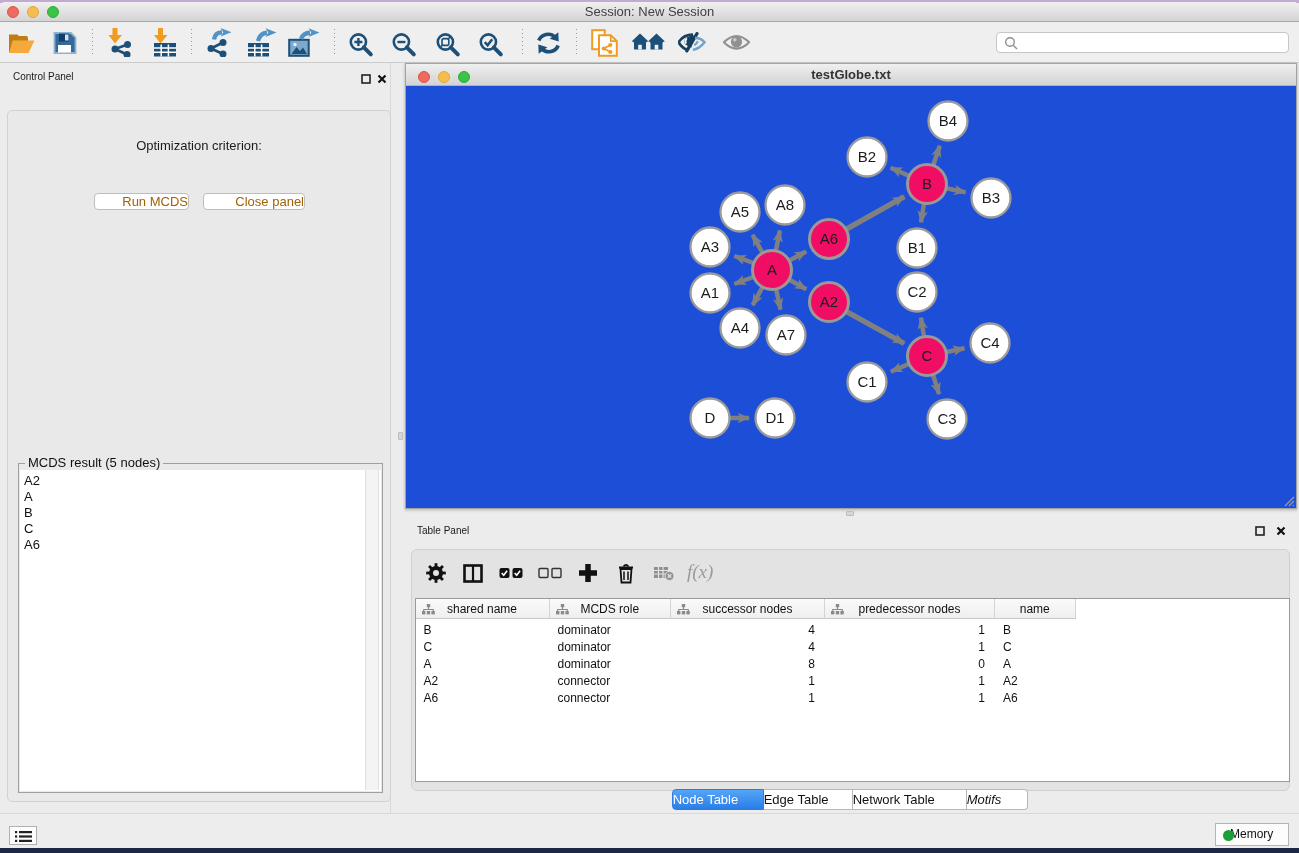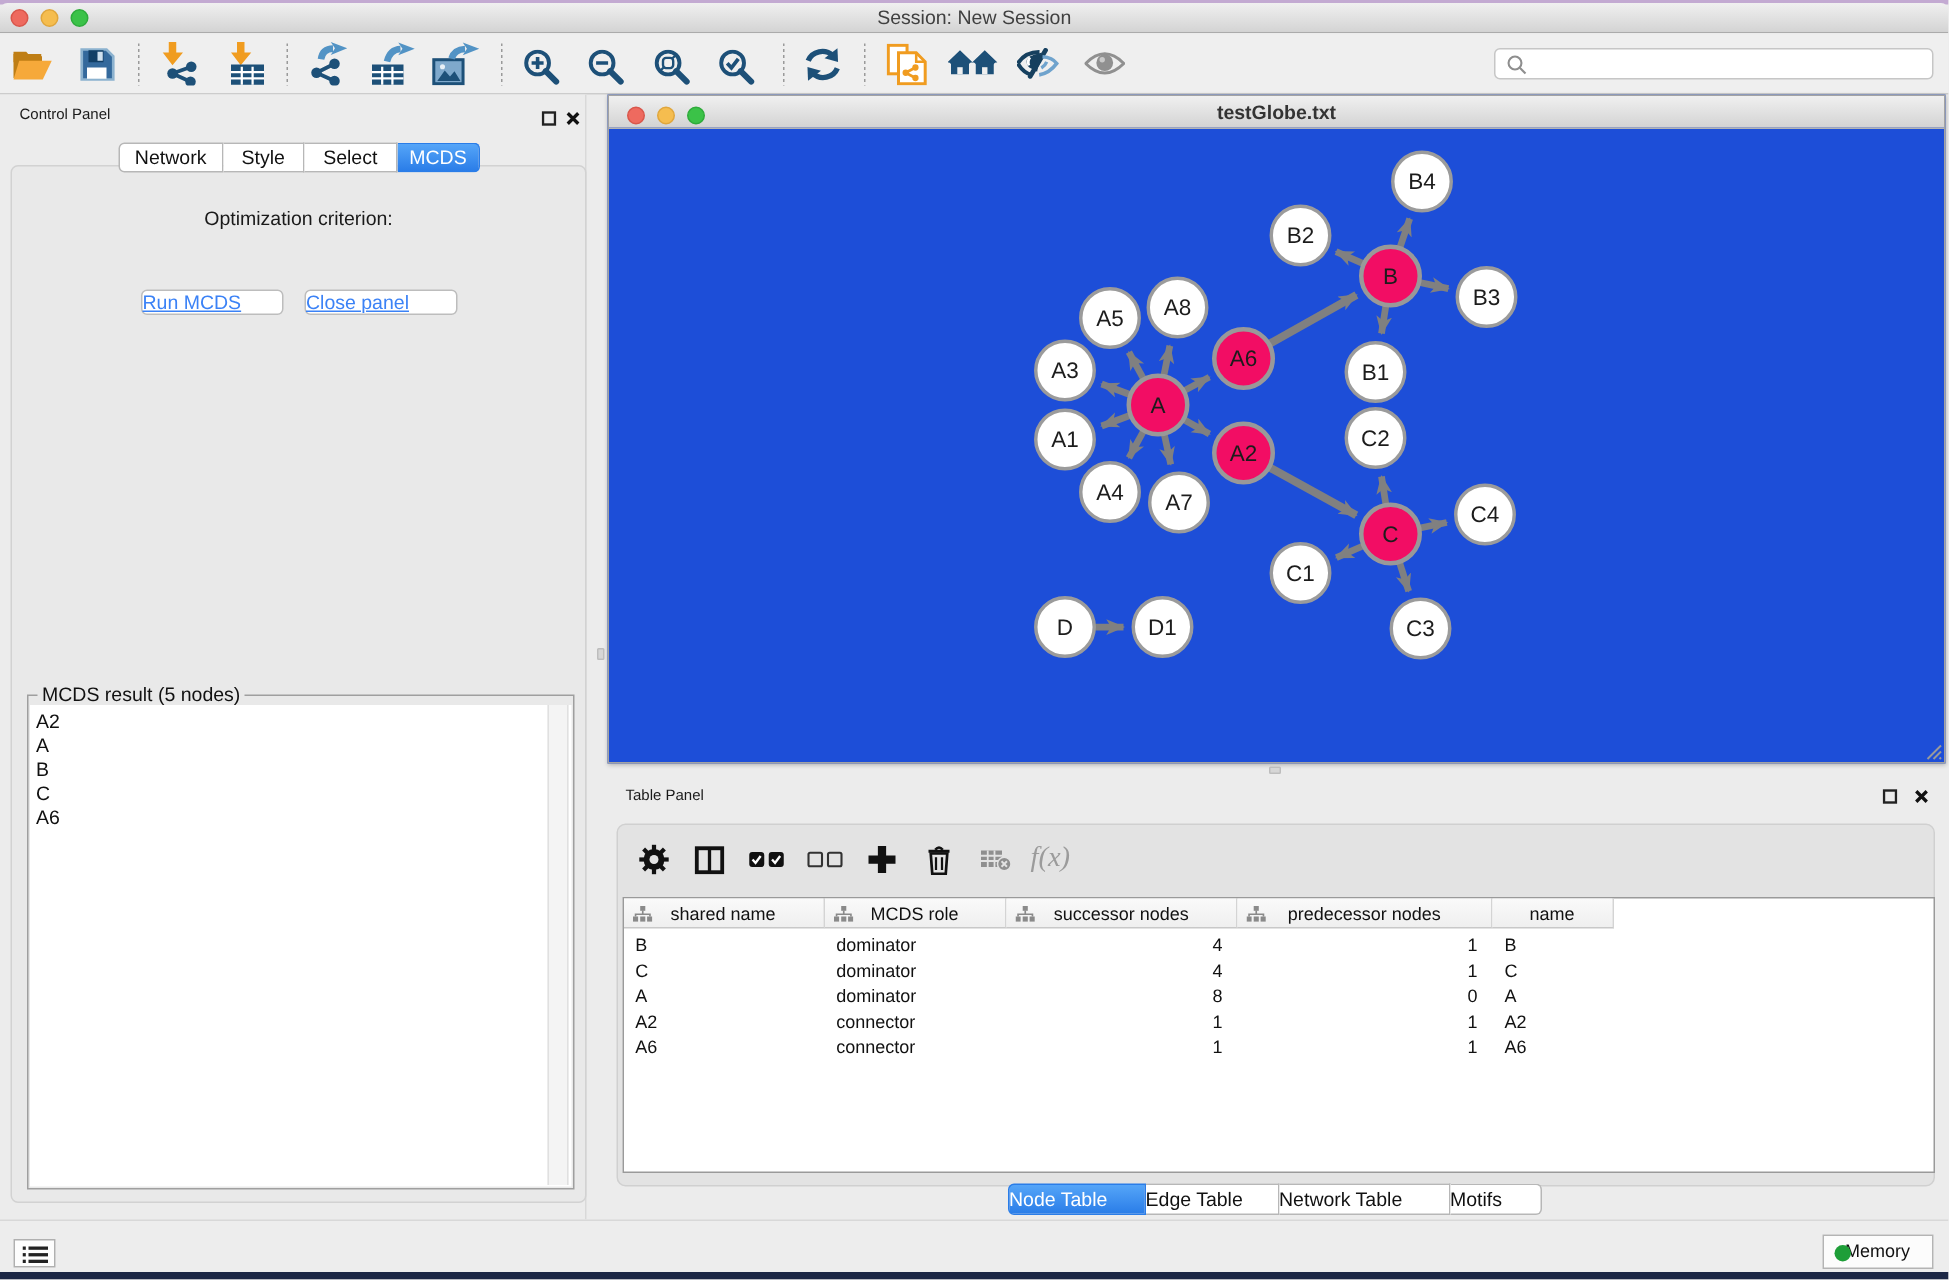--- a/index.html
+++ b/index.html
@@ -20,21 +20,21 @@
 #cptabs { position:absolute; left:78.5px; top:32px; height:20px; display:flex; font-size:13px; z-index:3; }
 #cptabs .tab { text-align:center; padding:0 !important; }
 #cptabs .tab { background:#fff; border:1px solid #b7b7b7; border-left:none; line-height:18px; padding:0 13px; color:#111; }
 #cptabs .tab:first-child { border-left:1px solid #b7b7b7; border-radius:4px 0 0 4px; }
 #cptabs .tab.last { border-radius:0 4px 4px 0; }
 #cptabs .tab.act { background:linear-gradient(#55a5f8,#2a7de8); color:#fff; border-color:#2a7de8; }
 #cpinner { position:absolute; left:7px; top:47px; width:384px; height:692px; background:#e9e9e9; border:1px solid #d2d2d2; border-radius:5px; }
 #optlabel { position:absolute; left:0; top:27px; width:100%; text-align:center; font-size:13px; color:#1a1a1a; }
 #dropdown { position:absolute; left:36px; top:49px; width:311px; height:19px; background:#fff; border:1px solid #b4b4b4; border-radius:4px; font-size:13px; line-height:17px; padding-left:12px; color:#111; }
 #ddbtn { position:absolute; right:-1px; top:-1px; width:18px; height:19px; border-radius:0 4px 4px 0; background:linear-gradient(#6cb1f9,#1f74ea); }
-.btn { position:absolute; height:17px; background:#fff; border:1px solid #bdbdbd; border-radius:4px; font-size:13px; text-align:left; color:#3b82f6; line-height:15px;text-decoration:underline; }
+.btn { position:absolute; height:17px; background:#fff; border:1px solid #bdbdbd; border-radius:4px; font-size:13px; text-align:right; color:#a16207; line-height:15px; }
 #grpbox { position:absolute; left:10px; top:352px; width:365px; height:330px; border:1px solid #9f9f9f; }
 #grplabel { position:absolute; left:6px; top:-9px; background:#e9e9e9; padding:0 3px; font-size:13px; color:#111; }
 #mcdslist { position:absolute; left:1px; top:6px; width:361px; height:321px; background:#fff; font-size:13px; color:#111; padding:3px 0 0 4px; line-height:16px; }
 #mcdsscroll { position:absolute; right:2px; top:0px; width:14px; height:320px; background:#f4f4f4; border-left:1px solid #e0e0e0; border-right:1px solid #e0e0e0; }
 
 #netwin { left:405px; top:63px; width:892px; height:446px; background:#1d4ed8; border:1px solid #a3a3a3; box-shadow:0 1px 3px rgba(0,0,0,0.25); }
 #nettitle { position:absolute; left:0; top:0; width:100%; height:22px; background:linear-gradient(#f0f0f0,#d3d3d3); border-bottom:1px solid #b3b3b3; }
 #nettitle .ttl { text-align:center; font-size:13px; font-weight:700; color:#333; line-height:22px; }
 #graph { position:absolute; left:0px; top:23px; }
 #graph line { stroke:#808080; stroke-width:4.5; }
@@ -191,26 +191,20 @@
 </div>
 
 <div class="abs" id="cp">
   <div class="paneltitle abs" style="left:13px;top:8px;">Control Panel</div>
   <svg class="abs" style="left:361px;top:11px;" width="10" height="10" viewBox="0 0 10 10">
       <rect x="1" y="1" width="8" height="8" fill="none" stroke="#222" stroke-width="1.6"></rect>
     </svg>
     <svg class="abs" style="left:377px;top:11px;" width="10" height="10" viewBox="0 0 10 10">
       <path d="M1.5,1.5 L8.5,8.5 M8.5,1.5 L1.5,8.5" stroke="#111" stroke-width="2.2"></path>
     </svg>
-  <div id="cptabs">
-    <div class="tab" style="width:70.5px;">Network</div>
-      <div class="tab" style="width:54px;">Style</div>
-      <div class="tab" style="width:62px;">Select</div>
-      <div class="tab act last" style="width:55px;">MCDS</div>
-  </div>
   <div id="cpinner">
     <div id="optlabel">Optimization criterion:</div>
     <div class="btn" style="left:86px;top:82px;width:95px;">Run MCDS</div>
     <div class="btn" style="left:195px;top:82px;width:102px;">Close panel</div>
     <div id="grpbox">
       <div id="grplabel">MCDS result (5 nodes)</div>
       <div id="mcdslist">A2<br>A<br>B<br>C<br>A6<div id="mcdsscroll"></div></div>
     </div>
   </div>
 </div>
@@ -424,21 +418,21 @@
         <span class="tcell" style="left:142px;">connector</span>
         <span class="tcell" style="left:255.5px;width:144.0px;text-align:right;">1</span>
         <span class="tcell" style="left:409.5px;width:160.0px;text-align:right;">1</span>
         <span class="tcell" style="left:587.5px;">A6</span>
       </div>
     </div>
   <div id="tptabs">
     <div class="tab act" style="width:92px;">Node Table</div>
       <div class="tab" style="width:89px;">Edge Table</div>
       <div class="tab" style="width:114px;">Network Table</div>
-      <div class="tab last" style="width:61px;">Motifs</div>
+      <div class="tab last" style="width:61px;font-style:italic;">Motifs</div>
   </div>
 </div>
 
 <div class="abs" id="statusbar">
   <div id="listbtn">
       <svg style="position:absolute;left:5px;top:3px;" width="17" height="13" viewBox="0 0 17 13">
         <g fill="#222">
           <rect x="0" y="1" width="2.2" height="2.2"></rect>
           <rect x="4" y="1" width="13" height="2.2"></rect>
           <rect x="0" y="5.4" width="2.2" height="2.2"></rect>

